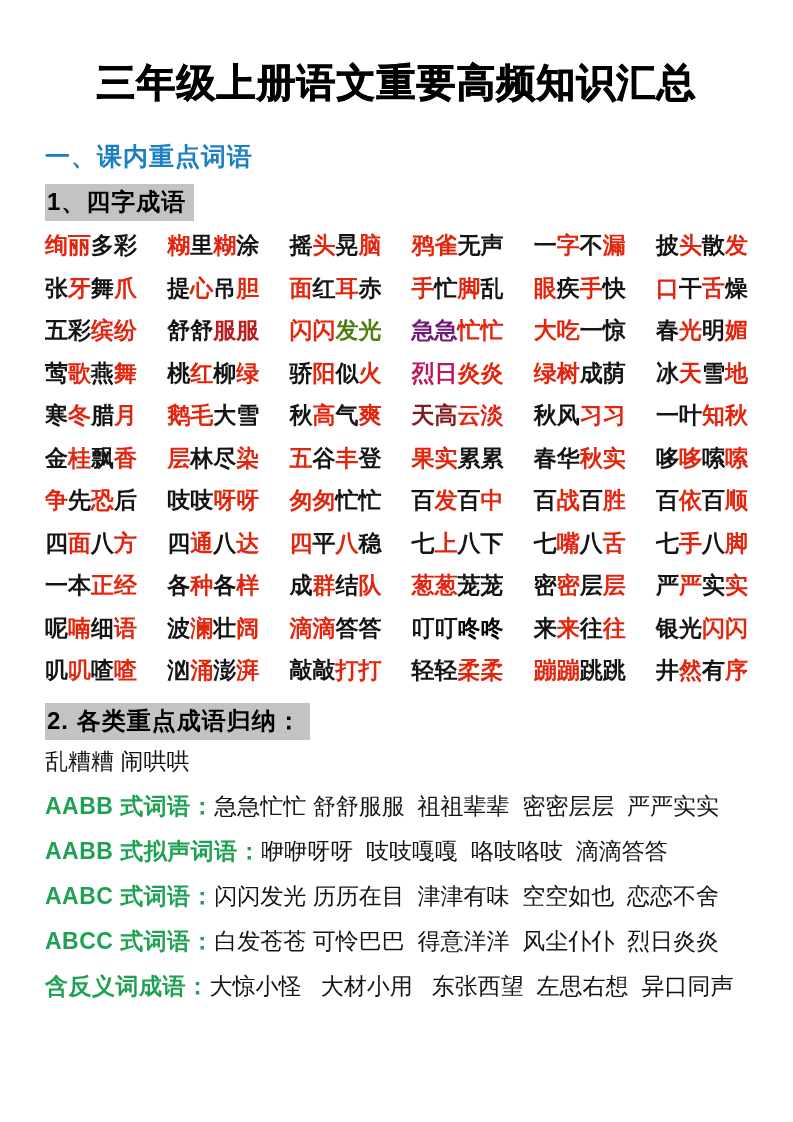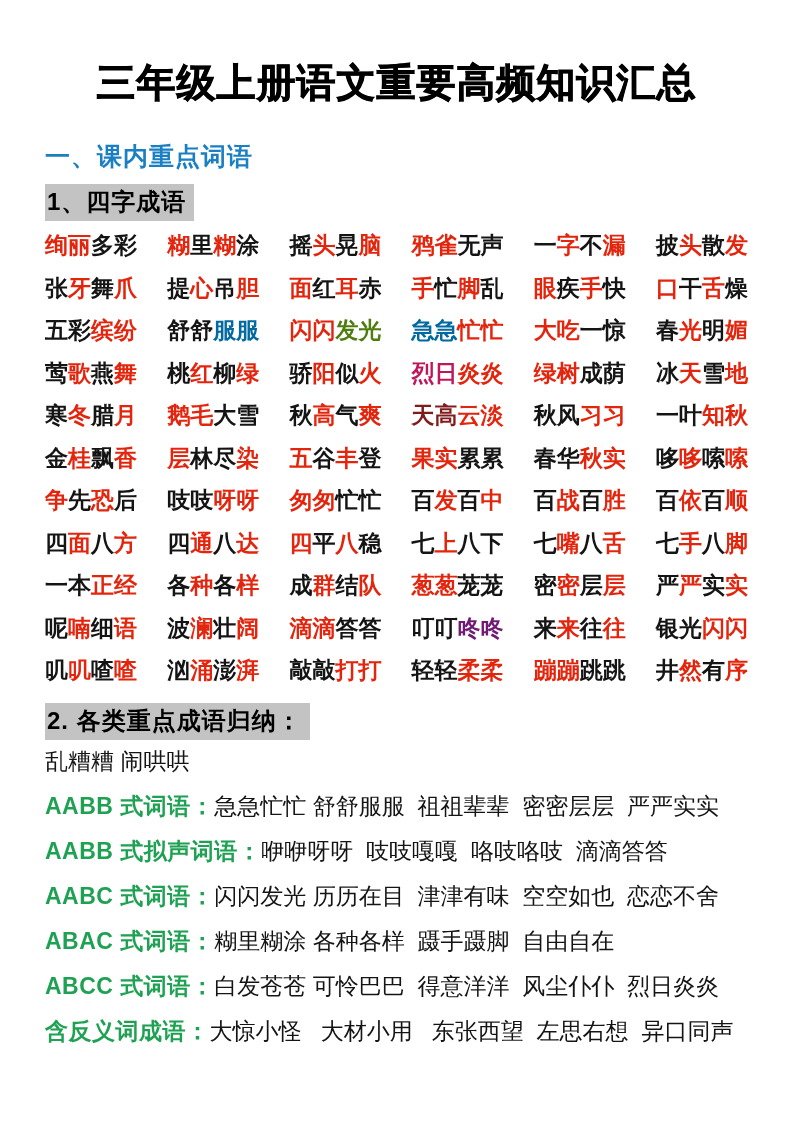--- a/index.html
+++ b/index.html
@@ -96,23 +96,23 @@
       <div class="idiom"><span style="color: rgb(227, 37, 14);">鸦雀</span><span style="color: rgb(20, 20, 20);">无声</span></div>
       <div class="idiom"><span style="color: rgb(20, 20, 20);">一</span><span style="color: rgb(227, 37, 14);">字</span><span style="color: rgb(20, 20, 20);">不</span><span style="color: rgb(227, 37, 14);">漏</span></div>
       <div class="idiom"><span style="color: rgb(20, 20, 20);">披</span><span style="color: rgb(227, 37, 14);">头</span><span style="color: rgb(20, 20, 20);">散</span><span style="color: rgb(227, 37, 14);">发</span></div>
       <div class="idiom"><span style="color: rgb(20, 20, 20);">张</span><span style="color: rgb(227, 37, 14);">牙</span><span style="color: rgb(20, 20, 20);">舞</span><span style="color: rgb(227, 37, 14);">爪</span></div>
       <div class="idiom"><span style="color: rgb(20, 20, 20);">提</span><span style="color: rgb(227, 37, 14);">心</span><span style="color: rgb(20, 20, 20);">吊</span><span style="color: rgb(227, 37, 14);">胆</span></div>
       <div class="idiom"><span style="color: rgb(227, 37, 14);">面</span><span style="color: rgb(20, 20, 20);">红</span><span style="color: rgb(227, 37, 14);">耳</span><span style="color: rgb(20, 20, 20);">赤</span></div>
       <div class="idiom"><span style="color: rgb(227, 37, 14);">手</span><span style="color: rgb(20, 20, 20);">忙</span><span style="color: rgb(227, 37, 14);">脚</span><span style="color: rgb(20, 20, 20);">乱</span></div>
       <div class="idiom"><span style="color: rgb(227, 37, 14);">眼</span><span style="color: rgb(20, 20, 20);">疾</span><span style="color: rgb(227, 37, 14);">手</span><span style="color: rgb(20, 20, 20);">快</span></div>
       <div class="idiom"><span style="color: rgb(227, 37, 14);">口</span><span style="color: rgb(20, 20, 20);">干</span><span style="color: rgb(227, 37, 14);">舌</span><span style="color: rgb(20, 20, 20);">燥</span></div>
       <div class="idiom"><span style="color: rgb(20, 20, 20);">五彩</span><span style="color: rgb(227, 37, 14);">缤纷</span></div>
-      <div class="idiom"><span style="color: rgb(20, 20, 20);">舒舒</span><span style="color: #0369a1;">服服</span></div>
+      <div class="idiom"><span style="color: rgb(20, 20, 20);">舒舒</span><span style="color: #b91c1c;">服服</span></div>
       <div class="idiom"><span style="color: rgb(227, 37, 14);">闪闪</span><span style="color: #4d7c0f;">发光</span></div>
-      <div class="idiom"><span style="color: #0369a1;">急急</span><span style="color: rgb(227, 37, 14);">忙忙</span></div>
+      <div class="idiom"><span style="color: #701a75;">急急</span><span style="color: rgb(227, 37, 14);">忙忙</span></div>
       <div class="idiom"><span style="color: rgb(227, 37, 14);">大吃</span><span style="color: rgb(20, 20, 20);">一惊</span></div>
       <div class="idiom"><span style="color: rgb(20, 20, 20);">春</span><span style="color: rgb(227, 37, 14);">光</span><span style="color: rgb(20, 20, 20);">明</span><span style="color: rgb(227, 37, 14);">媚</span></div>
       <div class="idiom"><span style="color: rgb(20, 20, 20);">莺</span><span style="color: rgb(227, 37, 14);">歌</span><span style="color: rgb(20, 20, 20);">燕</span><span style="color: rgb(227, 37, 14);">舞</span></div>
       <div class="idiom"><span style="color: rgb(20, 20, 20);">桃</span><span style="color: rgb(227, 37, 14);">红</span><span style="color: rgb(20, 20, 20);">柳</span><span style="color: rgb(227, 37, 14);">绿</span></div>
       <div class="idiom"><span style="color: rgb(20, 20, 20);">骄</span><span style="color: rgb(227, 37, 14);">阳</span><span style="color: rgb(20, 20, 20);">似</span><span style="color: rgb(227, 37, 14);">火</span></div>
       <div class="idiom"><span style="color: #be185d;">烈日</span><span style="color: rgb(227, 37, 14);">炎炎</span></div>
       <div class="idiom"><span style="color: rgb(227, 37, 14);">绿树</span><span style="color: rgb(20, 20, 20);">成荫</span></div>
       <div class="idiom"><span style="color: rgb(20, 20, 20);">冰</span><span style="color: rgb(227, 37, 14);">天</span><span style="color: rgb(20, 20, 20);">雪</span><span style="color: rgb(227, 37, 14);">地</span></div>
       <div class="idiom"><span style="color: rgb(20, 20, 20);">寒</span><span style="color: rgb(227, 37, 14);">冬</span><span style="color: rgb(20, 20, 20);">腊</span><span style="color: rgb(227, 37, 14);">月</span></div>
       <div class="idiom"><span style="color: rgb(227, 37, 14);">鹅毛</span><span style="color: rgb(20, 20, 20);">大雪</span></div>
@@ -140,37 +140,36 @@
       <div class="idiom"><span style="color: rgb(20, 20, 20);">七</span><span style="color: rgb(227, 37, 14);">手</span><span style="color: rgb(20, 20, 20);">八</span><span style="color: rgb(227, 37, 14);">脚</span></div>
       <div class="idiom"><span style="color: rgb(20, 20, 20);">一本</span><span style="color: rgb(227, 37, 14);">正经</span></div>
       <div class="idiom"><span style="color: rgb(20, 20, 20);">各</span><span style="color: rgb(227, 37, 14);">种</span><span style="color: rgb(20, 20, 20);">各</span><span style="color: rgb(227, 37, 14);">样</span></div>
       <div class="idiom"><span style="color: rgb(20, 20, 20);">成</span><span style="color: rgb(227, 37, 14);">群</span><span style="color: rgb(20, 20, 20);">结</span><span style="color: rgb(227, 37, 14);">队</span></div>
       <div class="idiom"><span style="color: rgb(227, 37, 14);">葱葱</span><span style="color: rgb(20, 20, 20);">茏茏</span></div>
       <div class="idiom"><span style="color: rgb(20, 20, 20);">密</span><span style="color: rgb(227, 37, 14);">密</span><span style="color: rgb(20, 20, 20);">层</span><span style="color: rgb(227, 37, 14);">层</span></div>
       <div class="idiom"><span style="color: rgb(20, 20, 20);">严</span><span style="color: rgb(227, 37, 14);">严</span><span style="color: rgb(20, 20, 20);">实</span><span style="color: rgb(227, 37, 14);">实</span></div>
       <div class="idiom"><span style="color: rgb(20, 20, 20);">呢</span><span style="color: rgb(227, 37, 14);">喃</span><span style="color: rgb(20, 20, 20);">细</span><span style="color: rgb(227, 37, 14);">语</span></div>
       <div class="idiom"><span style="color: rgb(20, 20, 20);">波</span><span style="color: rgb(227, 37, 14);">澜</span><span style="color: rgb(20, 20, 20);">壮</span><span style="color: rgb(227, 37, 14);">阔</span></div>
       <div class="idiom"><span style="color: rgb(227, 37, 14); text-align: center;">滴滴</span><span style="color: rgb(20, 20, 20);">答答</span></div>
-      <div class="idiom"><span style="color: rgb(20, 20, 20);">叮叮</span><span style="color: #701a75;">咚咚</span></div>
+      <div class="idiom"><span style="color: rgb(20, 20, 20);">叮叮</span><span style="color: #000000;">咚咚</span></div>
       <div class="idiom"><span style="color: rgb(20, 20, 20);">来</span><span style="color: rgb(227, 37, 14);">来</span><span style="color: rgb(20, 20, 20);">往</span><span style="color: rgb(227, 37, 14);">往</span></div>
       <div class="idiom"><span style="color: rgb(20, 20, 20);">银光</span><span style="color: rgb(227, 37, 14);">闪闪</span></div>
       <div class="idiom"><span style="color: rgb(20, 20, 20);">叽</span><span style="color: rgb(227, 37, 14);">叽</span><span style="color: rgb(20, 20, 20);">喳</span><span style="color: rgb(227, 37, 14);">喳</span></div>
       <div class="idiom"><span style="color: rgb(20, 20, 20);">汹</span><span style="color: rgb(227, 37, 14);">涌</span><span style="color: rgb(20, 20, 20);">澎</span><span style="color: rgb(227, 37, 14);">湃</span></div>
       <div class="idiom"><span style="color: rgb(20, 20, 20);">敲敲</span><span style="color: rgb(227, 37, 14);">打打</span></div>
       <div class="idiom"><span style="color: rgb(20, 20, 20);">轻轻</span><span style="color: rgb(227, 37, 14);">柔柔</span></div>
       <div class="idiom"><span style="color: rgb(227, 37, 14);">蹦蹦</span><span style="color: rgb(20, 20, 20);">跳跳</span></div>
       <div class="idiom"><span style="color: rgb(20, 20, 20);">井</span><span style="color: rgb(227, 37, 14);">然</span><span style="color: rgb(20, 20, 20);">有</span><span style="color: rgb(227, 37, 14);">序</span></div>
     </div>
 
   <div class="section2-heading-wrap">
     <div class="highlight-heading">2. 各类重点成语归纳：</div>
   </div>
 
   <div class="pattern-list">
       <div class="pattern-line"><span class="pattern-text">乱糟糟 闹哄哄</span></div>
       <div class="pattern-line"><span class="pattern-label">AABB 式词语：</span><span class="pattern-text">急急忙忙 舒舒服服  祖祖辈辈  密密层层  严严实实</span></div>
       <div class="pattern-line"><span class="pattern-label">AABB 式拟声词语：</span><span class="pattern-text">咿咿呀呀  吱吱嘎嘎  咯吱咯吱  滴滴答答</span></div>
       <div class="pattern-line"><span class="pattern-label">AABC 式词语：</span><span class="pattern-text">闪闪发光 历历在目  津津有味  空空如也  恋恋不舍</span></div>
-      <div class="pattern-line"><span class="pattern-label">ABAC 式词语：</span><span class="pattern-text">糊里糊涂 各种各样  蹑手蹑脚  自由自在</span></div>
       <div class="pattern-line"><span class="pattern-label">ABCC 式词语：</span><span class="pattern-text">白发苍苍 可怜巴巴  得意洋洋  风尘仆仆  烈日炎炎</span></div>
       <div class="pattern-line"><span class="pattern-label">含反义词成语：</span><span class="pattern-text">大惊小怪   大材小用   东张西望  左思右想  异口同声</span></div>
     </div>
 </div>
 
 </body></html>

